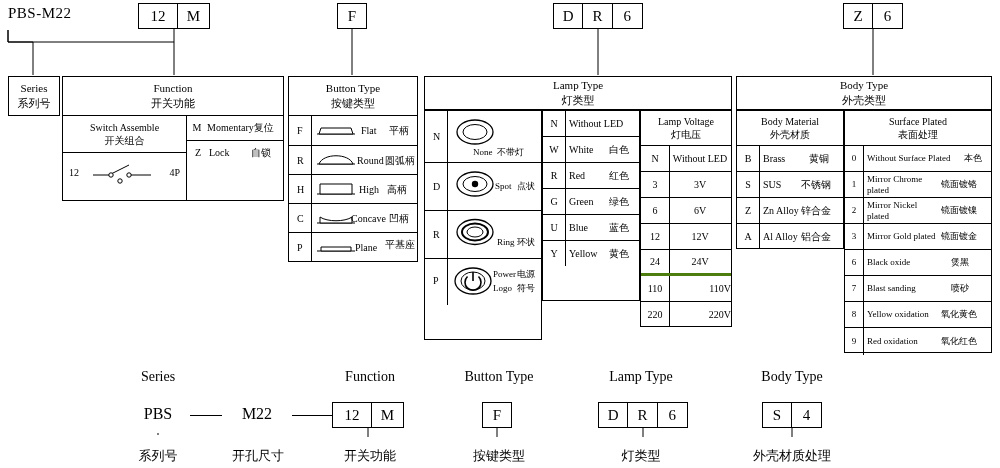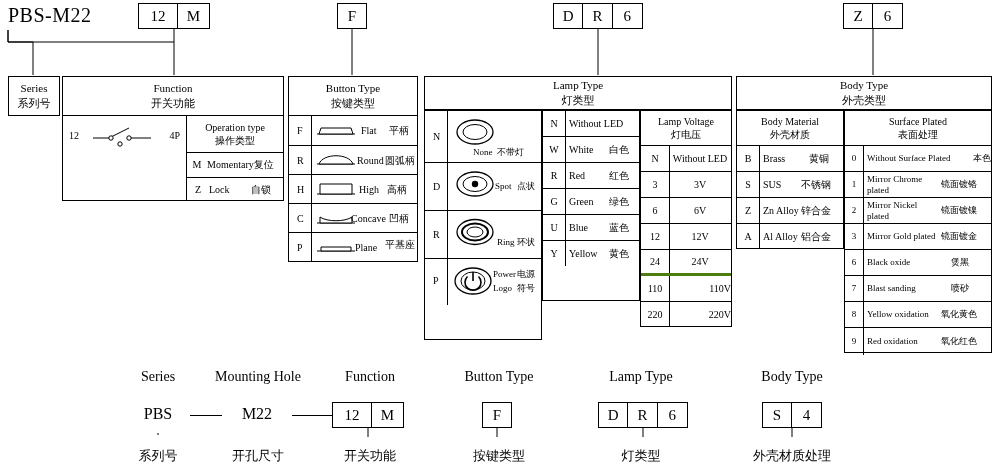--- a/index.html
+++ b/index.html
@@ -8,21 +8,21 @@
     background:#ffffff;
     font-family:"Liberation Serif", serif;
     color:#000;
     position:relative;
     overflow:hidden;
   }
   .canvas{position:absolute;left:0;top:0;width:1000px;height:468px;}
   .abs{position:absolute;}
   .txt-s{font-size:10px;line-height:1.15;}
   .txt-xs{font-size:9px;line-height:1.15;}
-  .title-code{font-size:20px;letter-spacing:0.5px;}
+  .title-code{font-size:15px;letter-spacing:0.5px;}
   .line{position:absolute;background:#000;}
   .hline{height:1px;}
   .vline{width:1px;}
   svg{display:block;overflow:visible;}
 
   
   .codebox{
     border:1px solid #000;box-sizing:border-box;background:#fff;
     display:flex;align-items:center;justify-content:center;
     font-size:15px;
@@ -95,37 +95,37 @@
     <span>系列号</span>
   </div>
 
   <div class="abs" style="left:62px;top:76px;width:222px;height:125px;border:1px solid #000;box-sizing:border-box;">
     <div style="height:38px;display:flex;flex-direction:column;align-items:center;justify-content:center;font-size:11px;line-height:1.35;border-bottom:1px solid #000;">
       <span>Function</span>
       <span>开关功能</span>
     </div>
     <div style="display:flex;height:85px;">
       <div style="width:124px;border-right:1px solid #000;box-sizing:border-box;">
+        <div style="height:36px;display:flex;flex-direction:column;align-items:center;justify-content:center;font-size:10px;line-height:1.35;border-bottom:1px solid #000;">
+          <span>Switch  Assemble</span>
+          <span>开关组合</span>
+        </div>
         <div style="height:48px;position:relative;">
           <span class="abs txt-s" style="left:6px;top:14px;">12</span>
           <span class="abs txt-s" style="right:6px;top:14px;">4P</span>
           <svg class="abs" style="left:26px;top:6px;width:76px;height:34px;">
             <path d="M4,16 L20,16 L40,6" stroke="#000" fill="none" stroke-width="1"></path>
             <path d="M40,16 L62,16" stroke="#000" fill="none" stroke-width="1"></path>
             <circle cx="22" cy="16" r="2.2" stroke="#000" fill="#fff" stroke-width="1"></circle>
             <circle cx="40" cy="16" r="2.2" stroke="#000" fill="#fff" stroke-width="1"></circle>
             <circle cx="31" cy="22" r="2.2" stroke="#000" fill="#fff" stroke-width="1"></circle>
           </svg>
         </div>
       </div>
       <div style="width:96px;">
-        <div style="height:36px;display:flex;flex-direction:column;align-items:center;justify-content:center;font-size:10px;line-height:1.35;border-bottom:1px solid #000;">
-          <span>Operation type</span>
-          <span>操作类型</span>
-        </div>
         <div style="height:24px;display:flex;align-items:center;border-bottom:1px solid #000;">
           <span class="txt-s" style="width:22px;text-align:center;">M</span>
           <span class="txt-s" style="flex:1;text-align:left;">Momentary</span>
           <span class="txt-s" style="width:32px;text-align:left;">复位</span>
         </div>
         <div style="height:23px;display:flex;align-items:center;">
           <span class="txt-s" style="width:22px;text-align:center;">Z</span>
           <span class="txt-s" style="flex:1;text-align:left;">Lock</span>
           <span class="txt-s" style="width:32px;text-align:left;">自锁</span>
         </div>
@@ -364,21 +364,21 @@
     <div style="height:34px;display:flex;flex-direction:column;align-items:center;justify-content:center;font-size:10px;line-height:1.35;border-bottom:1px solid #000;">
       <span>Surface  Plated</span>
       <span>表面处理</span>
     </div>
     <div style="position:relative;height:209px;">
       <div class="abs line vline" style="left:18px;top:0;height:209px;"></div>
 
       <div class="abs" style="left:0;top:0;width:146px;height:26px;border-bottom:1px solid #000;box-sizing:border-box;display:flex;align-items:center;">
         <span class="txt-xs" style="width:18px;text-align:center;">0</span>
         <span class="txt-xs" style="flex:1;text-align:left;padding-left:4px;">Without Surface Plated</span>
-        <span class="txt-xs" style="width:36px;text-align:right;">本色</span>
+        <span class="txt-xs" style="width:36px;text-align:center;">本色</span>
       </div>
       <div class="abs" style="left:0;top:26px;width:146px;height:26px;border-bottom:1px solid #000;box-sizing:border-box;display:flex;align-items:center;">
         <span class="txt-xs" style="width:18px;text-align:center;">1</span>
         <span class="txt-xs" style="flex:1;text-align:left;padding-left:4px;">Mirror Chrome plated</span>
         <span class="txt-xs" style="width:50px;text-align:left;">镜面镀铬</span>
       </div>
       <div class="abs" style="left:0;top:52px;width:146px;height:26px;border-bottom:1px solid #000;box-sizing:border-box;display:flex;align-items:center;">
         <span class="txt-xs" style="width:18px;text-align:center;">2</span>
         <span class="txt-xs" style="flex:1;text-align:left;padding-left:4px;">Mirror Nickel plated</span>
         <span class="txt-xs" style="width:50px;text-align:left;">镜面镀镍</span>
@@ -405,21 +405,20 @@
       </div>
       <div class="abs" style="left:0;top:182px;width:146px;height:27px;box-sizing:border-box;display:flex;align-items:center;">
         <span class="txt-xs" style="width:18px;text-align:center;">9</span>
         <span class="txt-xs" style="flex:1;text-align:left;padding-left:4px;">Red oxidation</span>
         <span class="txt-xs" style="width:50px;text-align:left;">氧化红色</span>
       </div>
     </div>
   </div>
 
   <div class="abs bot-label" style="left:128px;top:369px;width:60px;text-align:center;">Series</div>
-  <div class="abs bot-label" style="left:196px;top:369px;width:124px;text-align:center;">Mounting Hole</div>
   <div class="abs bot-label" style="left:328px;top:369px;width:84px;text-align:center;">Function</div>
   <div class="abs bot-label" style="left:444px;top:369px;width:110px;text-align:center;">Button  Type</div>
   <div class="abs bot-label" style="left:586px;top:369px;width:110px;text-align:center;">Lamp   Type</div>
   <div class="abs bot-label" style="left:740px;top:369px;width:104px;text-align:center;">Body Type</div>
 
   <div class="abs bot-label" style="left:128px;top:405px;width:60px;text-align:center;font-size:16px;">PBS</div>
   <div class="abs line hline" style="left:190px;top:415px;width:32px;"></div>
   <div class="abs bot-label" style="left:222px;top:405px;width:70px;text-align:center;font-size:16px;">M22</div>
   <div class="abs line hline" style="left:292px;top:415px;width:40px;"></div>
 

